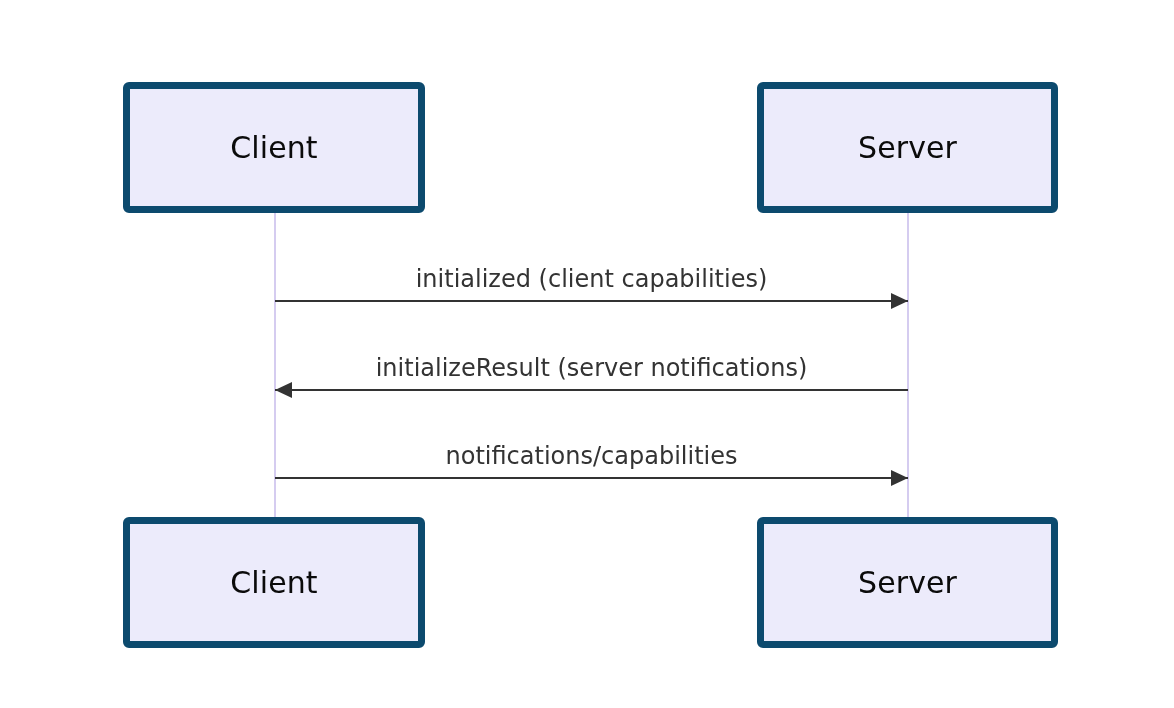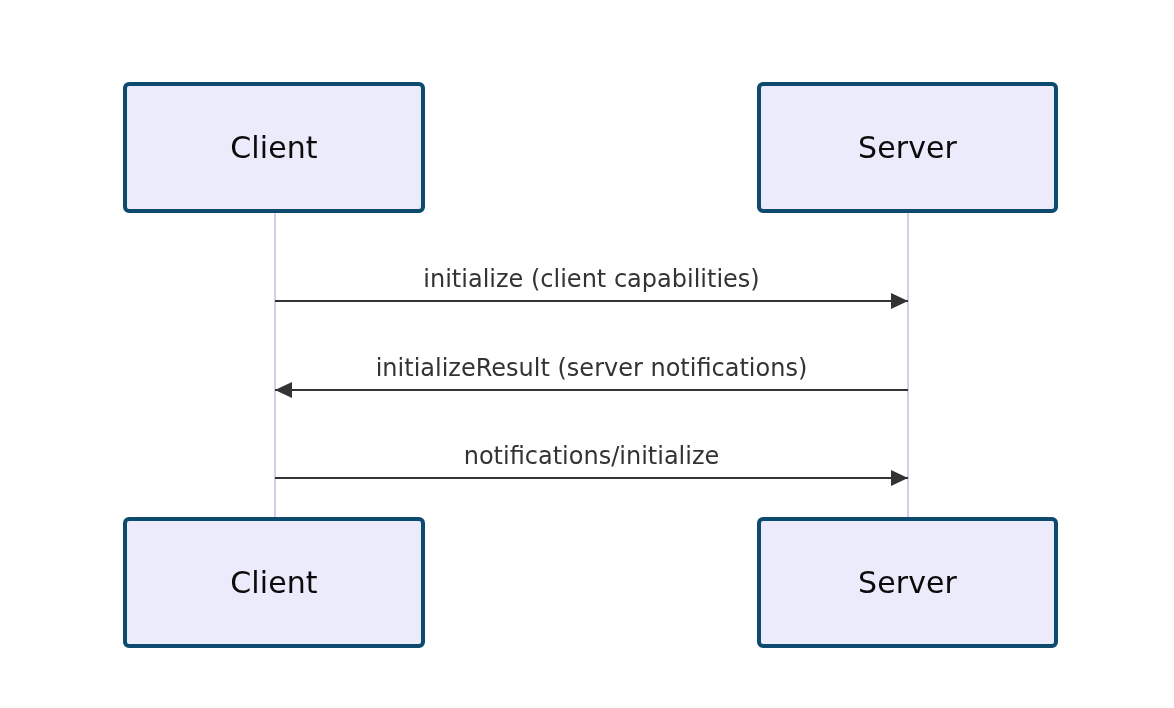--- a/index.html
+++ b/index.html
@@ -28,21 +28,21 @@
     background: #d5ccf0;
   }
   .lifeline-client { left: 274px; top: 213px; height: 305px; }
   .lifeline-server { left: 907px; top: 213px; height: 305px; }
 
   
   .participant-box {
     position: absolute;
     box-sizing: border-box;
     background: #ecebfb;
-    border: 4px solid #0c4a6e;
+    border: 7px solid #0c4a6e;
     border-radius: 6px;
     display: flex;
     align-items: center;
     justify-content: center;
   }
   .participant-label {
     font-size: 30px;
     color: #0b0b0b;
     font-family: "DejaVu Sans", "Liberation Sans", sans-serif;
     line-height: 1;
@@ -111,33 +111,33 @@
 
   <div class="participant-box box-client-top">
     <span class="participant-label">Client</span>
   </div>
 
   <div class="participant-box box-server-top">
     <span class="participant-label">Server</span>
   </div>
 
   <div class="message message-1">
-    <span class="message-label">initialize (client capabilities)</span>
+    <span class="message-label">initialized (client capabilities)</span>
     <div class="message-line"></div>
     <div class="arrowhead arrowhead-right"></div>
   </div>
 
   <div class="message message-2">
     <span class="message-label">initializeResult (server notifications)</span>
     <div class="message-line"></div>
     <div class="arrowhead arrowhead-left"></div>
   </div>
 
   <div class="message message-3">
-    <span class="message-label">notifications/initialize</span>
+    <span class="message-label">notifications/capabilities</span>
     <div class="message-line"></div>
     <div class="arrowhead arrowhead-right"></div>
   </div>
 
   <div class="participant-box box-client-bottom">
     <span class="participant-label">Client</span>
   </div>
 
   <div class="participant-box box-server-bottom">
     <span class="participant-label">Server</span>

